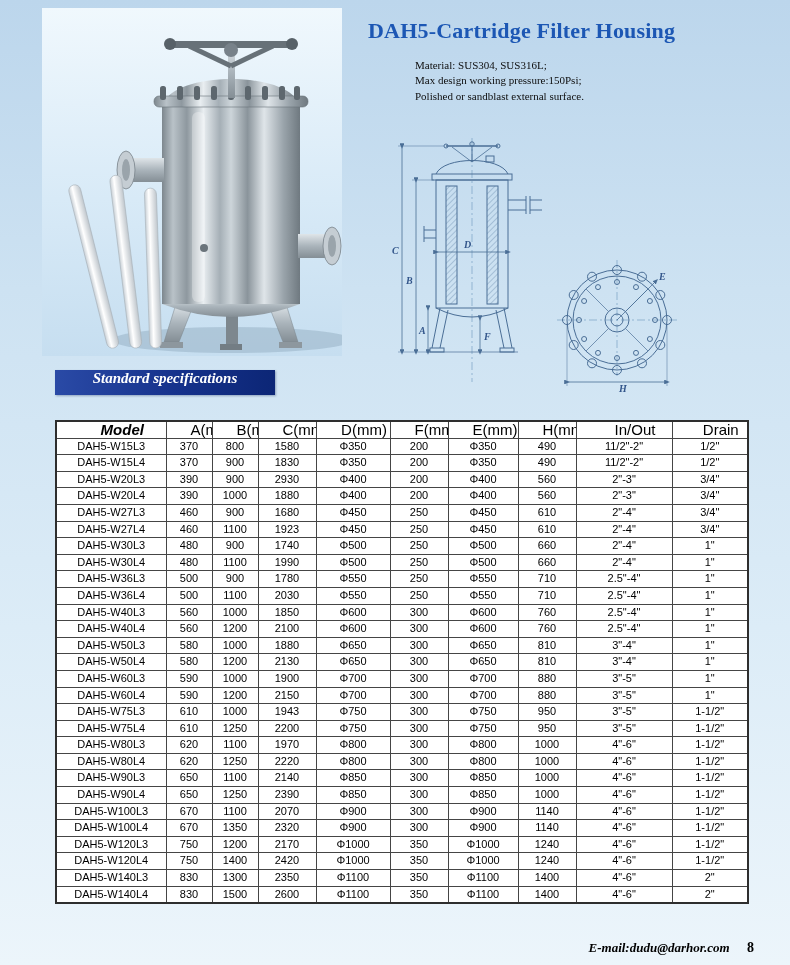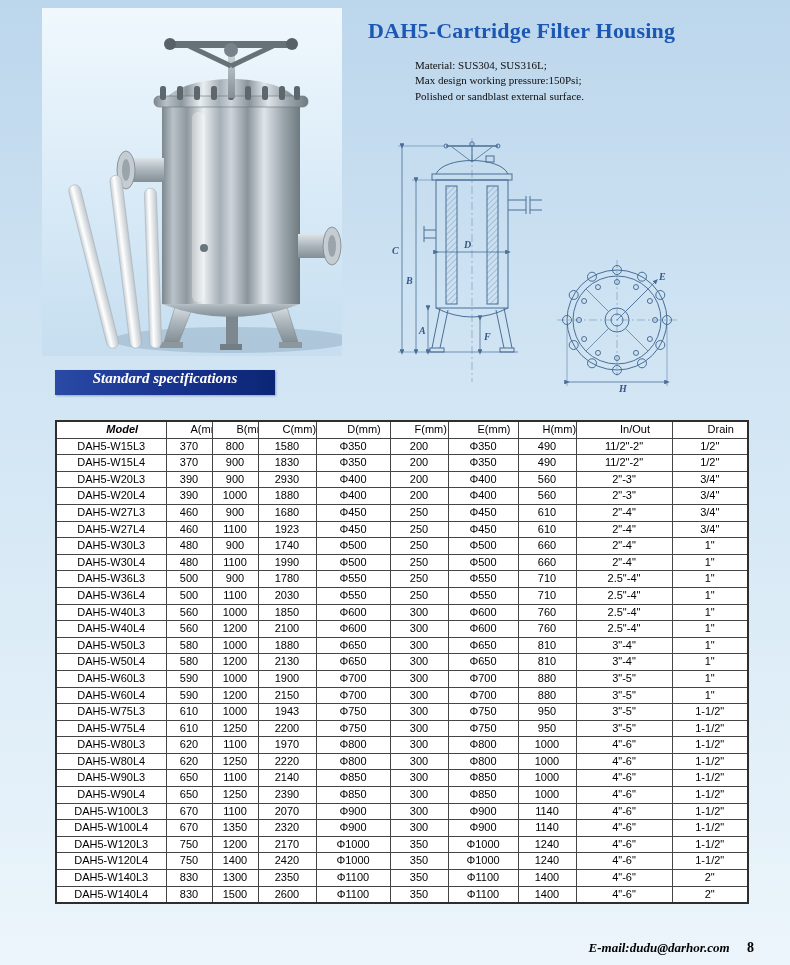--- a/index.html
+++ b/index.html
@@ -25,21 +25,21 @@
     position:absolute; left:55px; top:420px; width:692px;
     border-collapse:collapse; table-layout:fixed;
     font-family:"Liberation Sans", sans-serif; font-size:11px; color:#000;
     background:#ffffff; border:2px solid #2e2e2e;
   }
   .spec-table th, .spec-table td {
     border:1px solid #454545; text-align:center; vertical-align:middle;
     height:15.6px; line-height:15.6px; padding:0 2px;
     white-space:nowrap; overflow:hidden;
   }
-  .spec-table th { font-weight:normal; font-size:11px;padding-left:24px; }
+  .spec-table th { font-weight:normal; font-size:15px;padding-left:24px; }
   .spec-table th:first-child { font-style:italic; font-weight:bold; }
   .footer { position:absolute; left:55px; right:36px; top:940px; text-align:right; font-size:13px; font-weight:bold; color:#000; }
   .footer .email { font-style:italic; }
   .footer .pagenum { margin-left:14px; font-size:14px; font-style:normal; }
   .dim-label { font-family:"Liberation Serif", serif; font-style:italic; font-weight:bold; font-size:10px; fill:#33568b; }
 </style>
 </head>
 <body>
 
 <div class="page">

